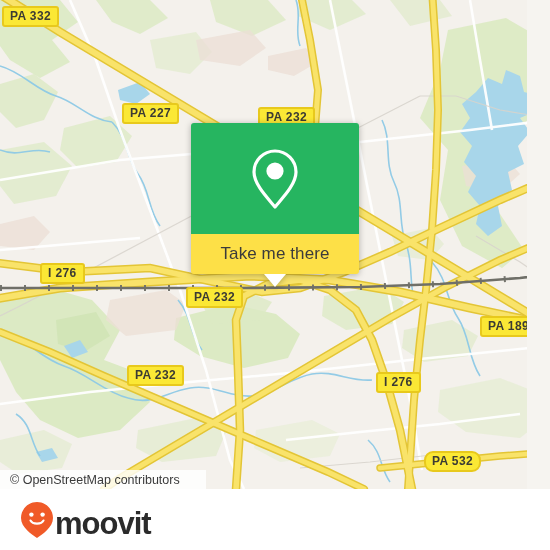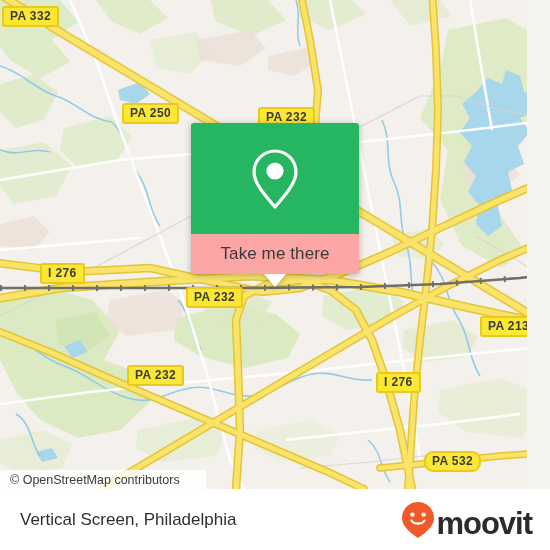--- a/index.html
+++ b/index.html
@@ -49,21 +49,21 @@
     position:absolute;left:191px;top:123px;width:168px;
     filter:drop-shadow(0 1px 3px rgba(0,0,0,.28));
   }
   #callout-top{
     background:#26b560;
     height:111px;
     border-radius:3px 3px 0 0;
     display:flex;align-items:center;justify-content:center;
   }
   #callout-bottom{
-    background:#fca5a5;
+    background:#fde047;
     height:40px;
     border-radius:0 0 3px 3px;
     display:flex;align-items:center;justify-content:center;
     position:relative;
   }
   #callout-label{
     font-size:17px;color:#3b3b3b;letter-spacing:.1px;
   }
   #callout-tail{
     position:absolute;left:50%;margin-left:-11px;top:100%;
@@ -212,25 +212,25 @@
 
         <g>
           <path d="M0,288 L120,288 L240,288 L360,287 L440,284 L520,278 L550,274" stroke="#6f6f68" stroke-width="2.6" fill="none"></path>
           <path d="M0,288 L120,288 L240,288 L360,287 L440,284 L520,278 L550,274" stroke="#6f6f68" stroke-width="6" fill="none" stroke-dasharray="2 22" opacity=".95"></path>
         </g>
       </g>
     </svg>
 
     <div id="shield-layer">
         <div class="shield" style="left: 2px; top: 6px;">PA 332</div>
-        <div class="shield" style="left: 122px; top: 103px;">PA 250</div>
+        <div class="shield" style="left: 122px; top: 103px;">PA 227</div>
         <div class="shield" style="left: 258px; top: 107px;">PA 232</div>
         <div class="shield" style="left: 40px; top: 263px;">I 276</div>
         <div class="shield" style="left: 186px; top: 287px;">PA 232</div>
-        <div class="shield" style="left: 480px; top: 316px;">PA 213</div>
+        <div class="shield" style="left: 480px; top: 316px;">PA 189</div>
         <div class="shield" style="left: 127px; top: 365px;">PA 232</div>
         <div class="shield" style="left: 376px; top: 372px;">I 276</div>
         <div class="shield" style="left: 424px; top: 451px; border-radius: 9px;">PA 532</div>
         <div class="shield" style="left: 527px; top: 463px;">I 2</div>
       </div>
 
     <div id="attrib">© OpenStreetMap contributors</div>
 
     <div id="callout">
       <div id="callout-top">
@@ -243,21 +243,20 @@
       <div id="callout-bottom">
         <span id="callout-label">Take me there</span>
         <div id="callout-tail"></div>
       </div>
     </div>
   </div>
 
   <div id="footer">
 
     <div id="footer-inner">
-      <div id="place-name">Vertical Screen, Philadelphia</div>
 
       <div id="brand">
         <svg width="34" height="38" viewBox="0 0 34 38">
           <path d="M17,1 C8.2,1 1,8.2 1,17 C1,26.5 12,33.5 17,37
                    C22,33.5 33,26.5 33,17 C33,8.2 25.8,1 17,1 Z" fill="#f05a28"></path>
           <circle cx="11.4" cy="13.6" r="2.2" fill="#ffffff"></circle>
           <circle cx="22.6" cy="13.6" r="2.2" fill="#ffffff"></circle>
           <path d="M10.5,19.5 C12.6,23.6 21.4,23.6 23.5,19.5" fill="none" stroke="#ffffff" stroke-width="2.1" stroke-linecap="round"></path>
         </svg>
         <span id="brand-word">moovit</span>

